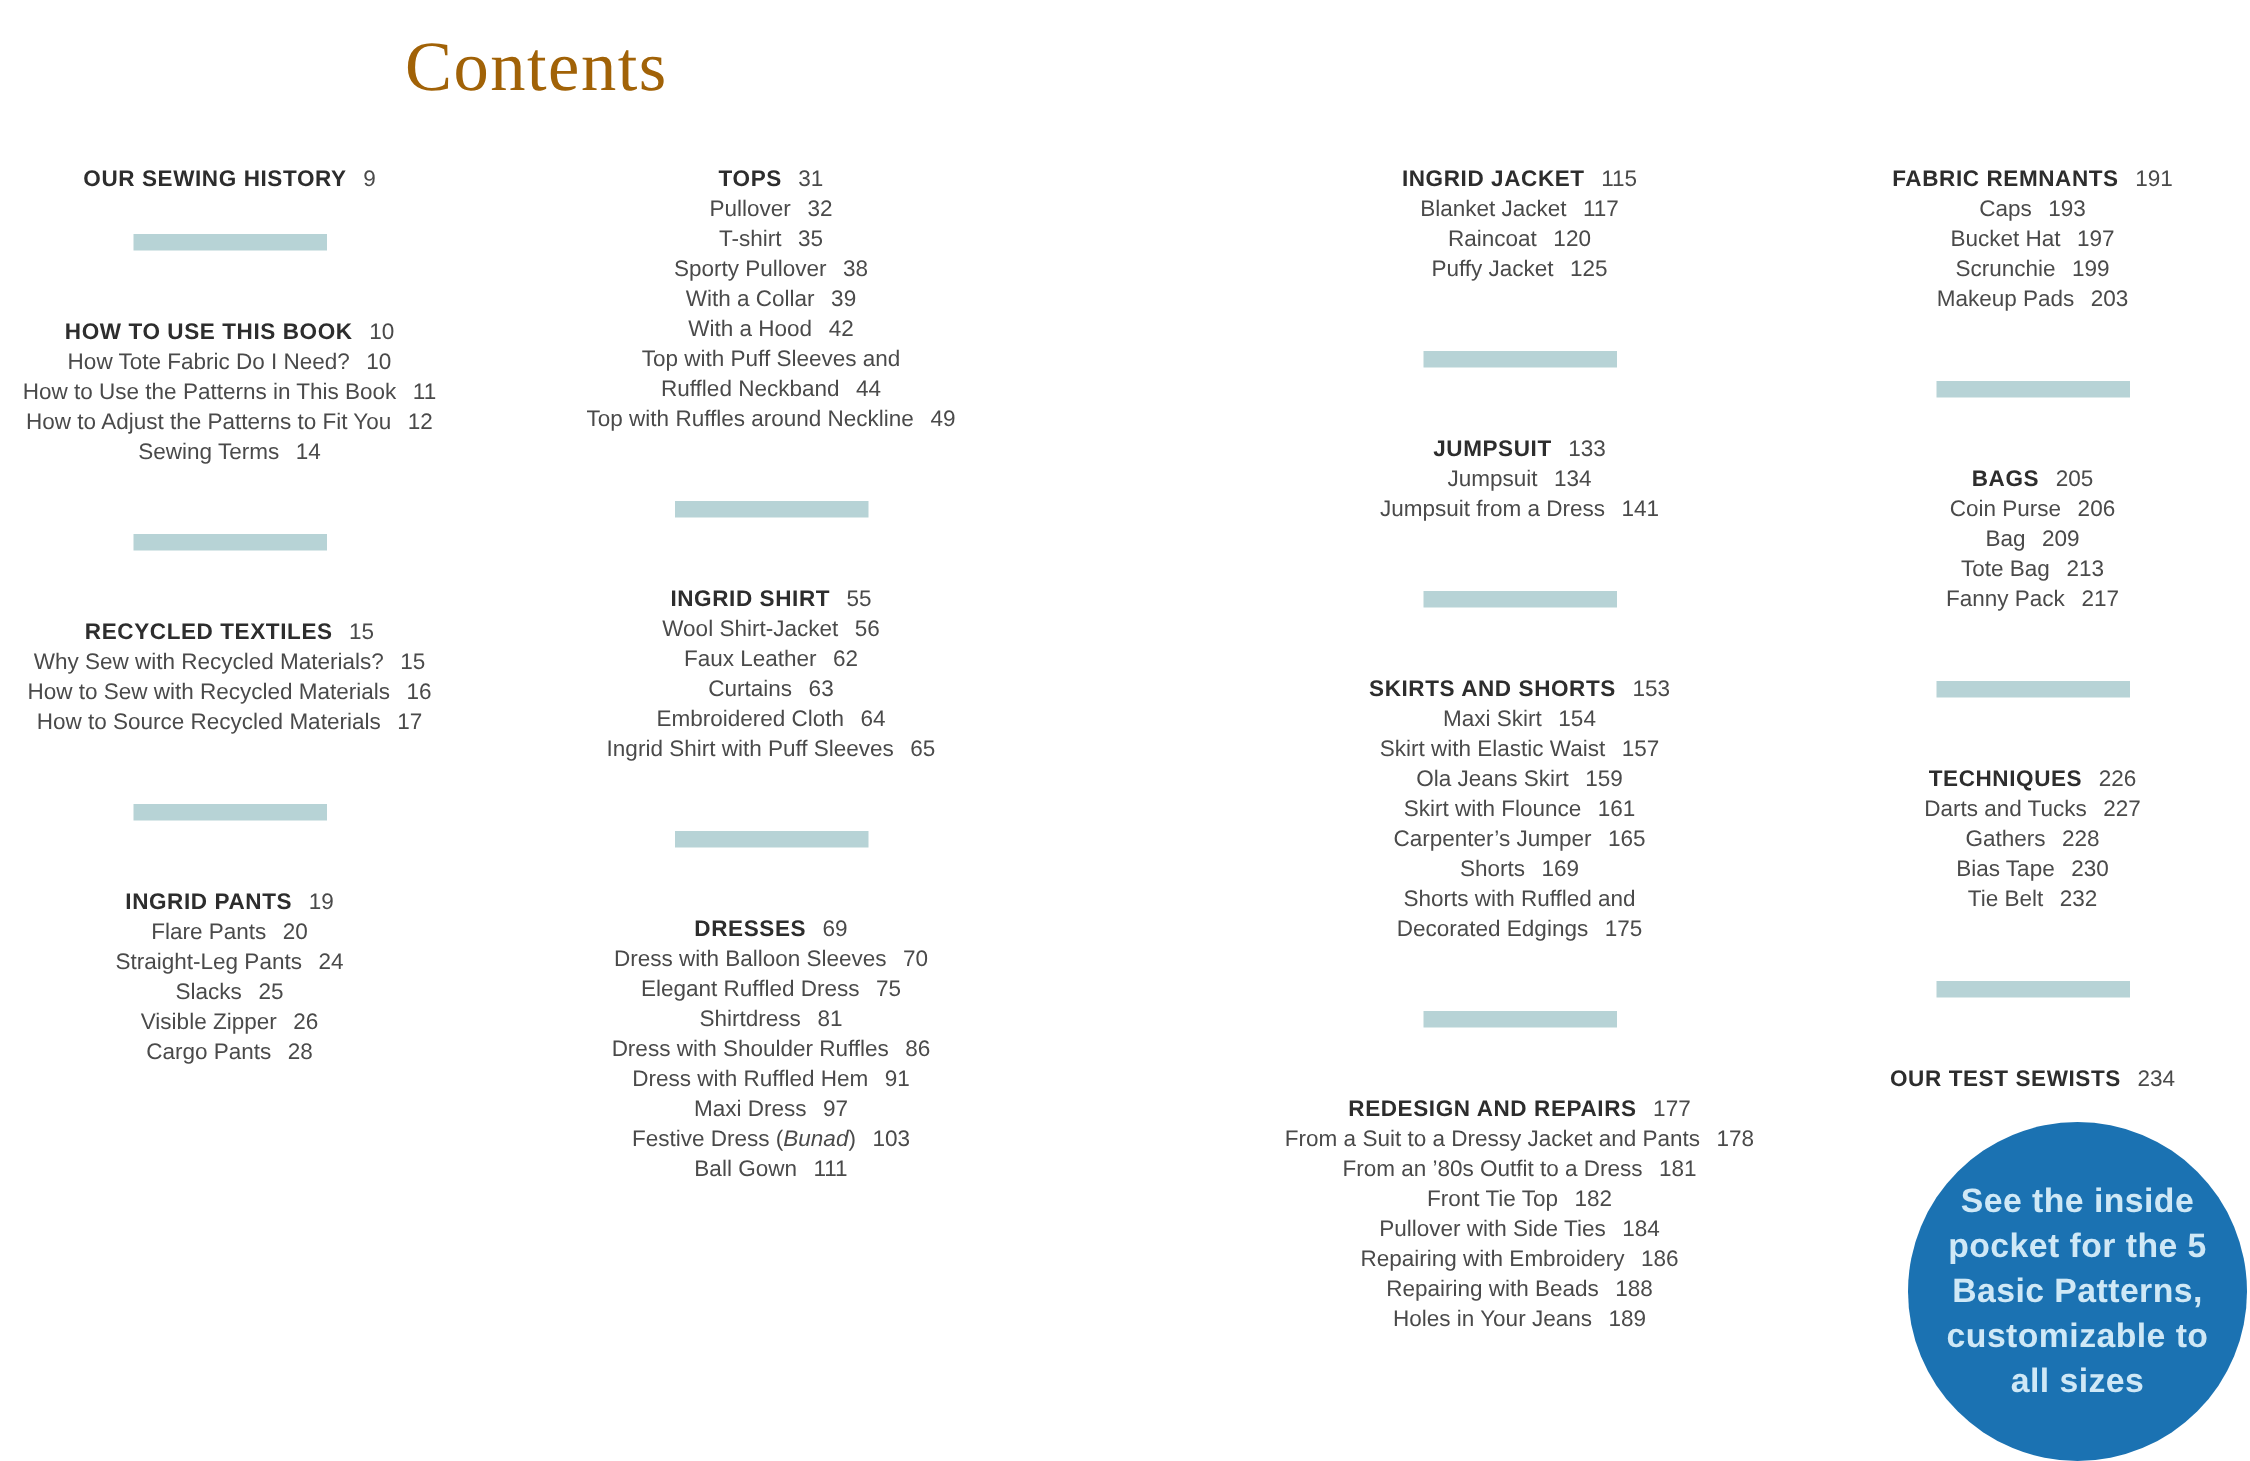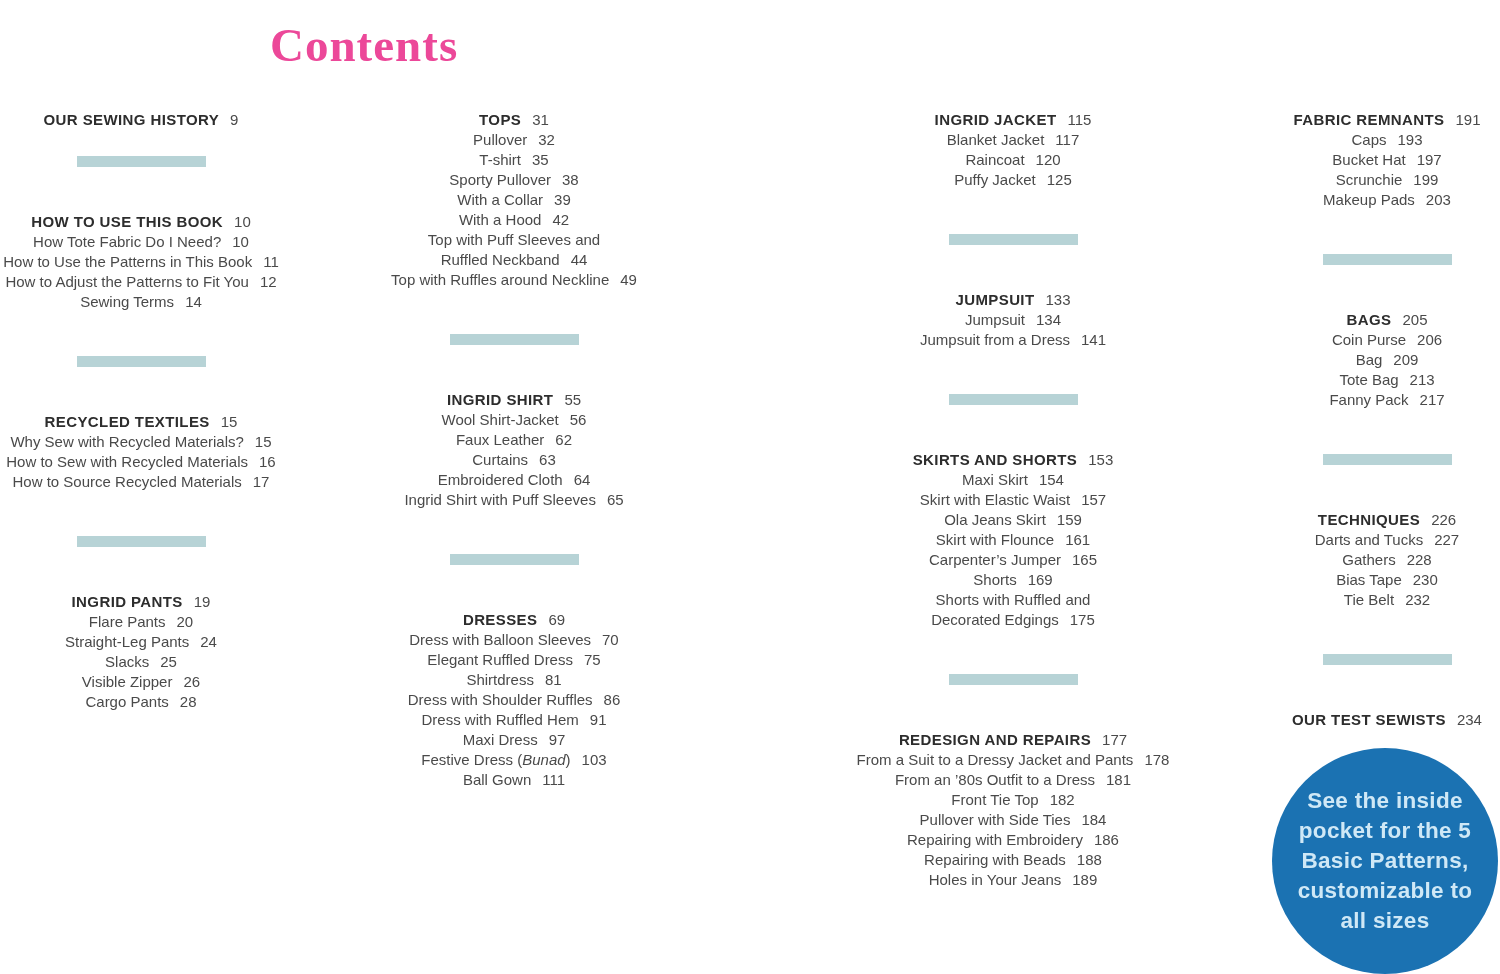--- a/index.html
+++ b/index.html
@@ -12,34 +12,34 @@
     font-family: "Liberation Sans", sans-serif;
   }
 
   .page-title {
     position: absolute;
     left: 270px;
     top: -9px;
     font-family: "Liberation Serif", serif;
     font-size: 47px;
     line-height: 1;
-    font-weight: 700;
-    color: #ec4899;
+    font-weight: 400;
+    color: #a16207;
     letter-spacing: 1px;
   }
 
   .toc-column {
     position: absolute;
     top: 110px;
     text-align: center;
   }
-  .toc-column.c1 { left: 0px;    width: 282px; }
+  .toc-column.c1 { left: 12px;    width: 282px; }
   .toc-column.c2 { left: 364px;  width: 300px; }
   .toc-column.c3 { left: 853px;  width: 320px; }
-  .toc-column.c4 { left: 1277px; width: 220px; text-align: center; }
+  .toc-column.c4 { left: 1245px; width: 220px; text-align: center; }
 
   .toc-header {
     font-size: 15px;
     line-height: 20px;
     font-weight: bold;
     color: #2d2d2d;
     letter-spacing: 0.4px;
     white-space: nowrap;
   }
   .toc-header .pg {

